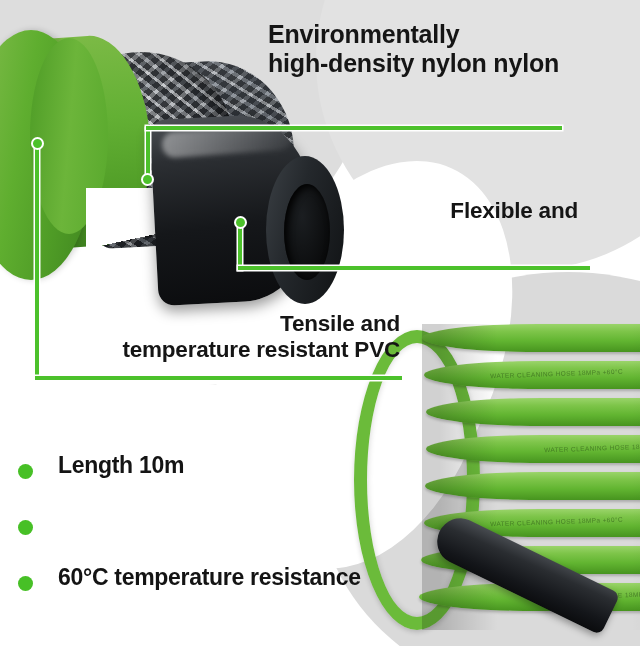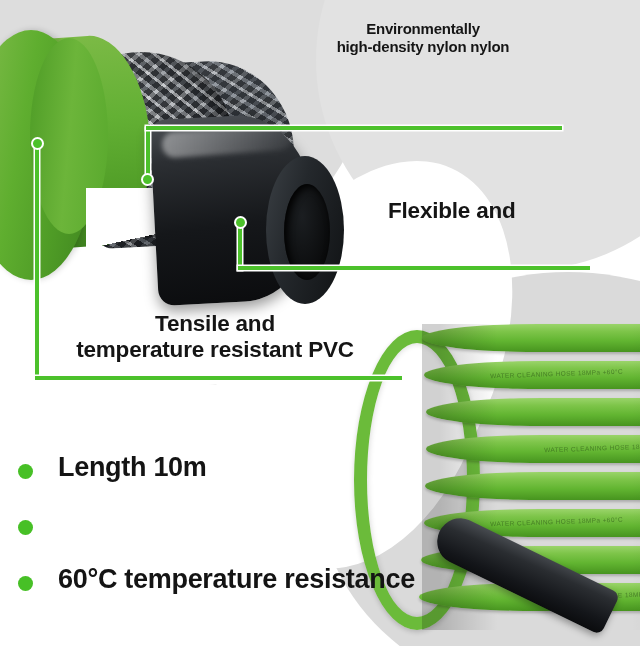--- a/index.html
+++ b/index.html
@@ -149,34 +149,34 @@
   .dot {
     position:absolute; width:13px; height:13px; border-radius:50%;
     background:#4CC12B; border:2px solid #ffffff; z-index:31;
   }
 
   .callout-text {
     position:absolute; z-index:32;
     color:#151515; font-weight:bold; line-height:1.17;
     letter-spacing:-.2px;
   }
-  #txt-nylon { left:268px; top:20px; width:310px; font-size:15px; text-align:center; }
-  #txt-pe    { left:388px; top:198px; width:190px; font-size:22.5px; text-align:left; }
-  #txt-pvc   { left:30px;  top:311px; width:370px; font-size:22.5px; text-align:center; }
+  #txt-nylon { left:268px; top:20px; width:310px; font-size:25px; }
+  #txt-pe    { left:388px; top:198px; width:190px; font-size:22.5px; text-align:right; }
+  #txt-pvc   { left:30px;  top:311px; width:370px; font-size:22.5px; text-align:right; }
 
   
   .specs { position:absolute; left:18px; top:450px; width:470px; z-index:33; }
   .spec-row { position:relative; height:56px; }
   .spec-dot {
     position:absolute; left:0; top:14px; width:15px; height:15px;
     border-radius:50%; background:#47C026;
   }
   .spec-label {
     position:absolute; left:40px; top:2px;
-    font-size:27px; font-weight:bold; color:#141414; letter-spacing:-.3px;
+    font-size:23px; font-weight:bold; color:#141414; letter-spacing:-.3px;
     white-space:nowrap;
   }
 </style>
 </head>
 <body>
 
 <div id="stage">
 
   <div class="bg-layer">
     <div class="blob blob-tl"></div>

